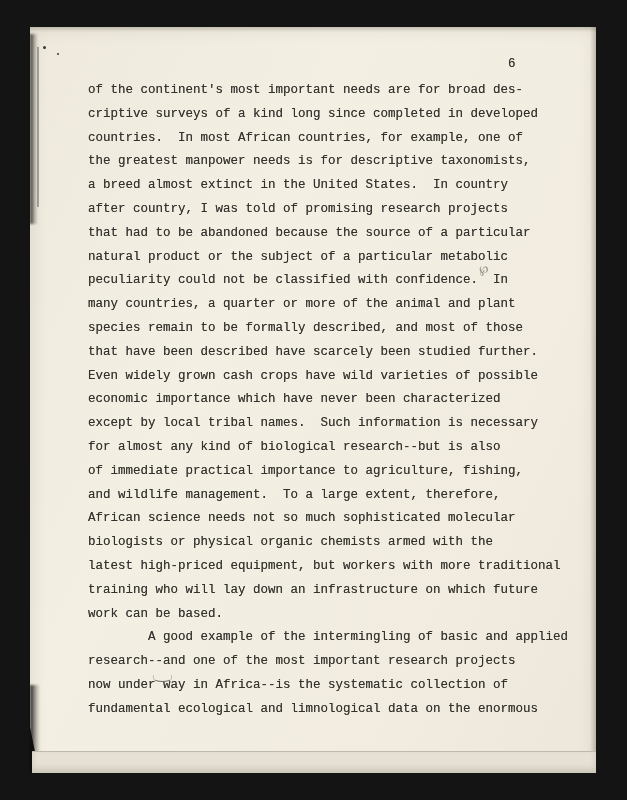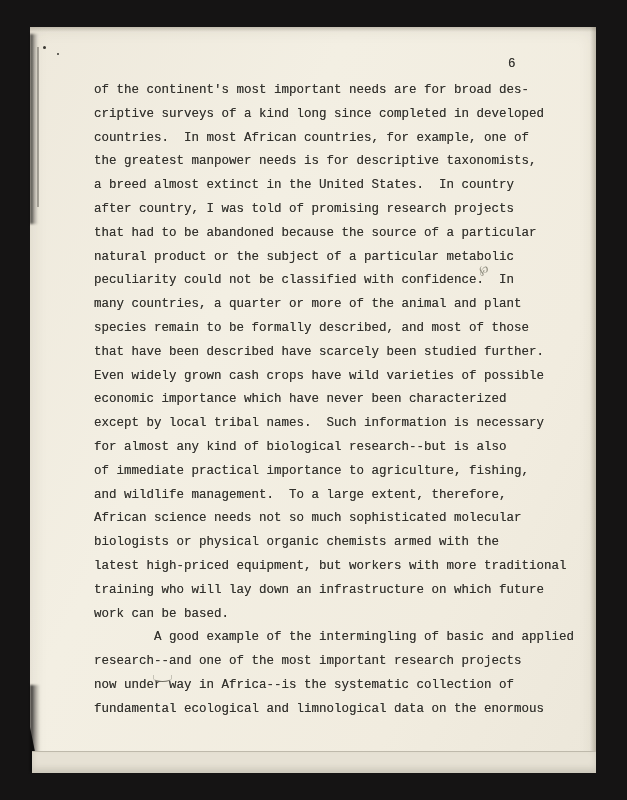--- a/index.html
+++ b/index.html
@@ -26,21 +26,21 @@
   .page-number {
     position: absolute;
     left: 478px;
     top: 30px;
     font-size: 12.5px;
     color: #35342f;
     text-shadow: 0 0 0.4px rgba(40,40,40,0.6);
   }
   .text-block {
     position: absolute;
-    left: 64px;
+    left: 58px;
     top: 52px;
     font-size: 12.5px;
     line-height: 23.8px;
     color: #33322d;
     white-space: pre;
     text-shadow: 0 0 0.4px rgba(40,40,40,0.6);
   }
   .text-line {
     height: 23.8px;
   }

